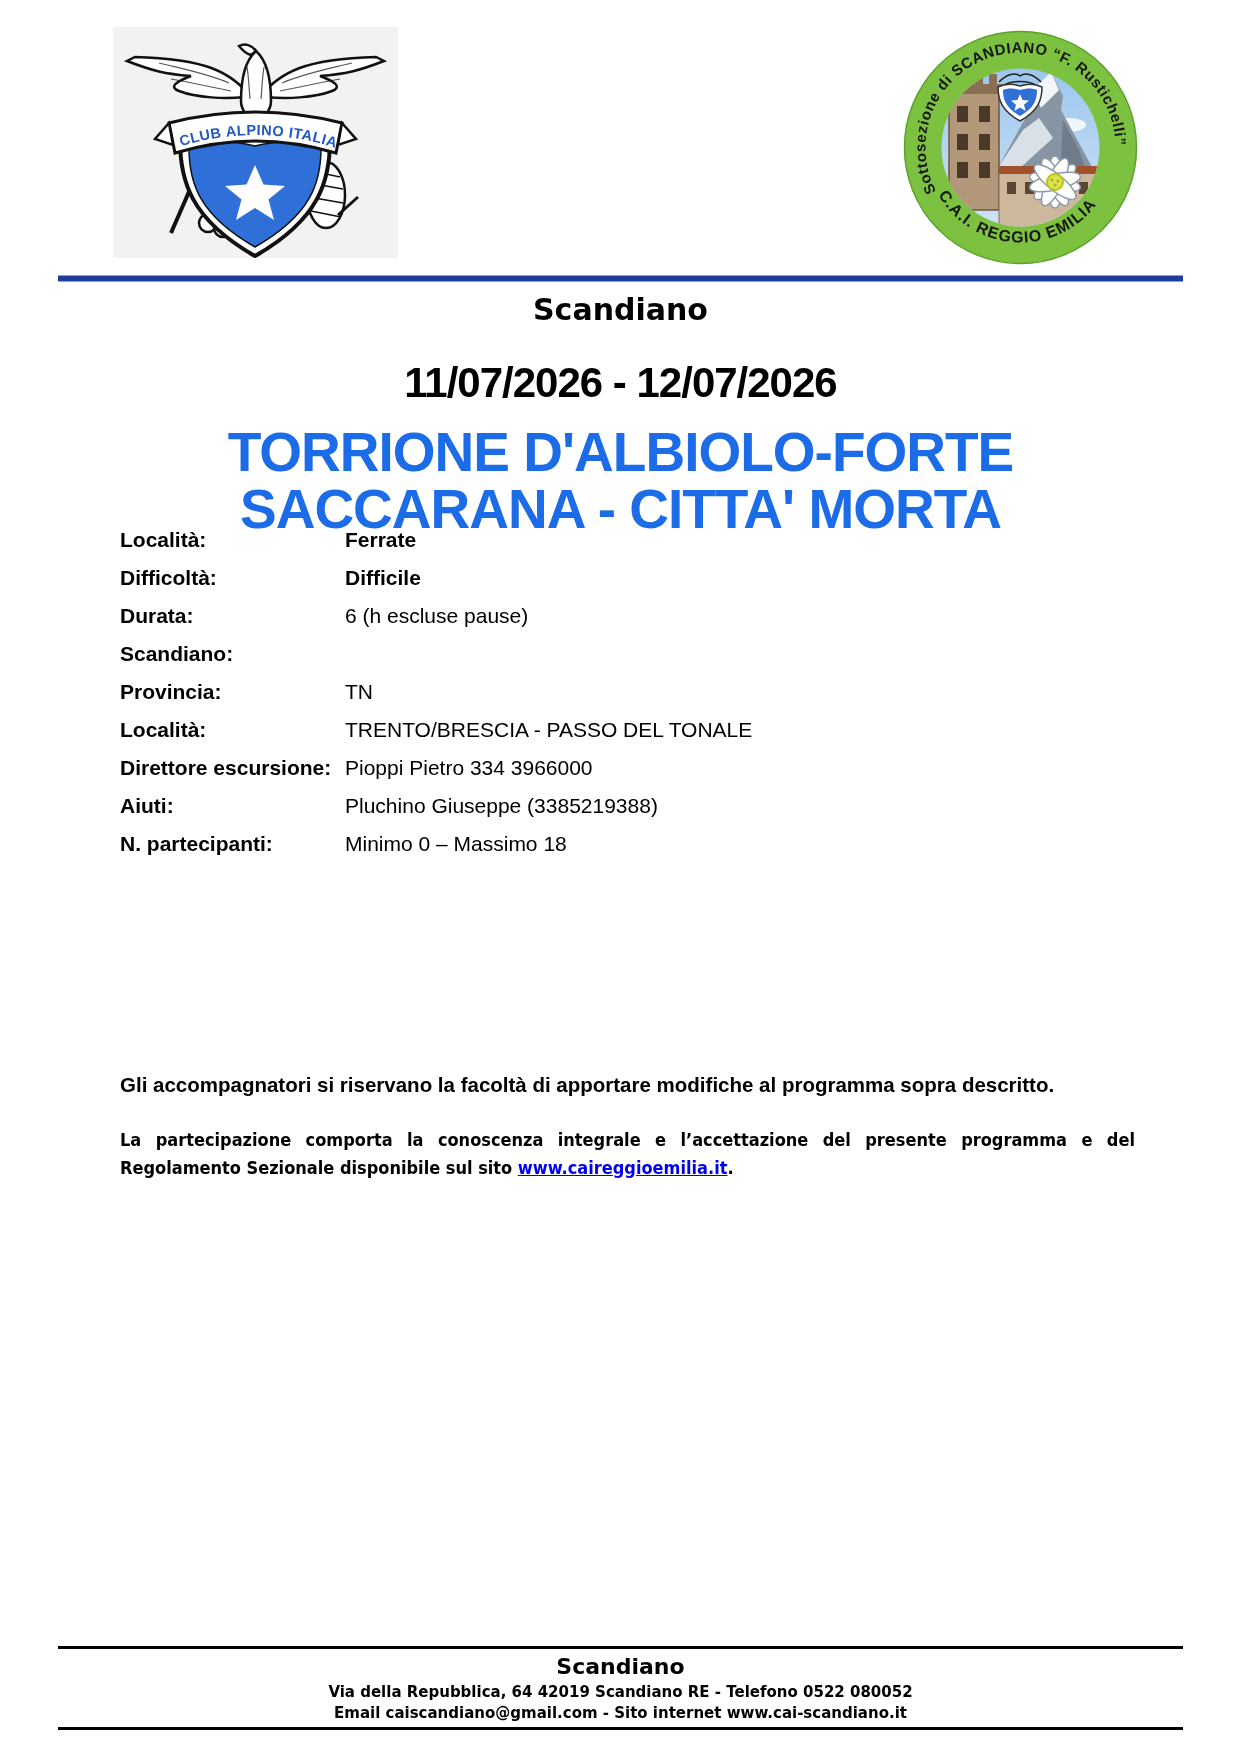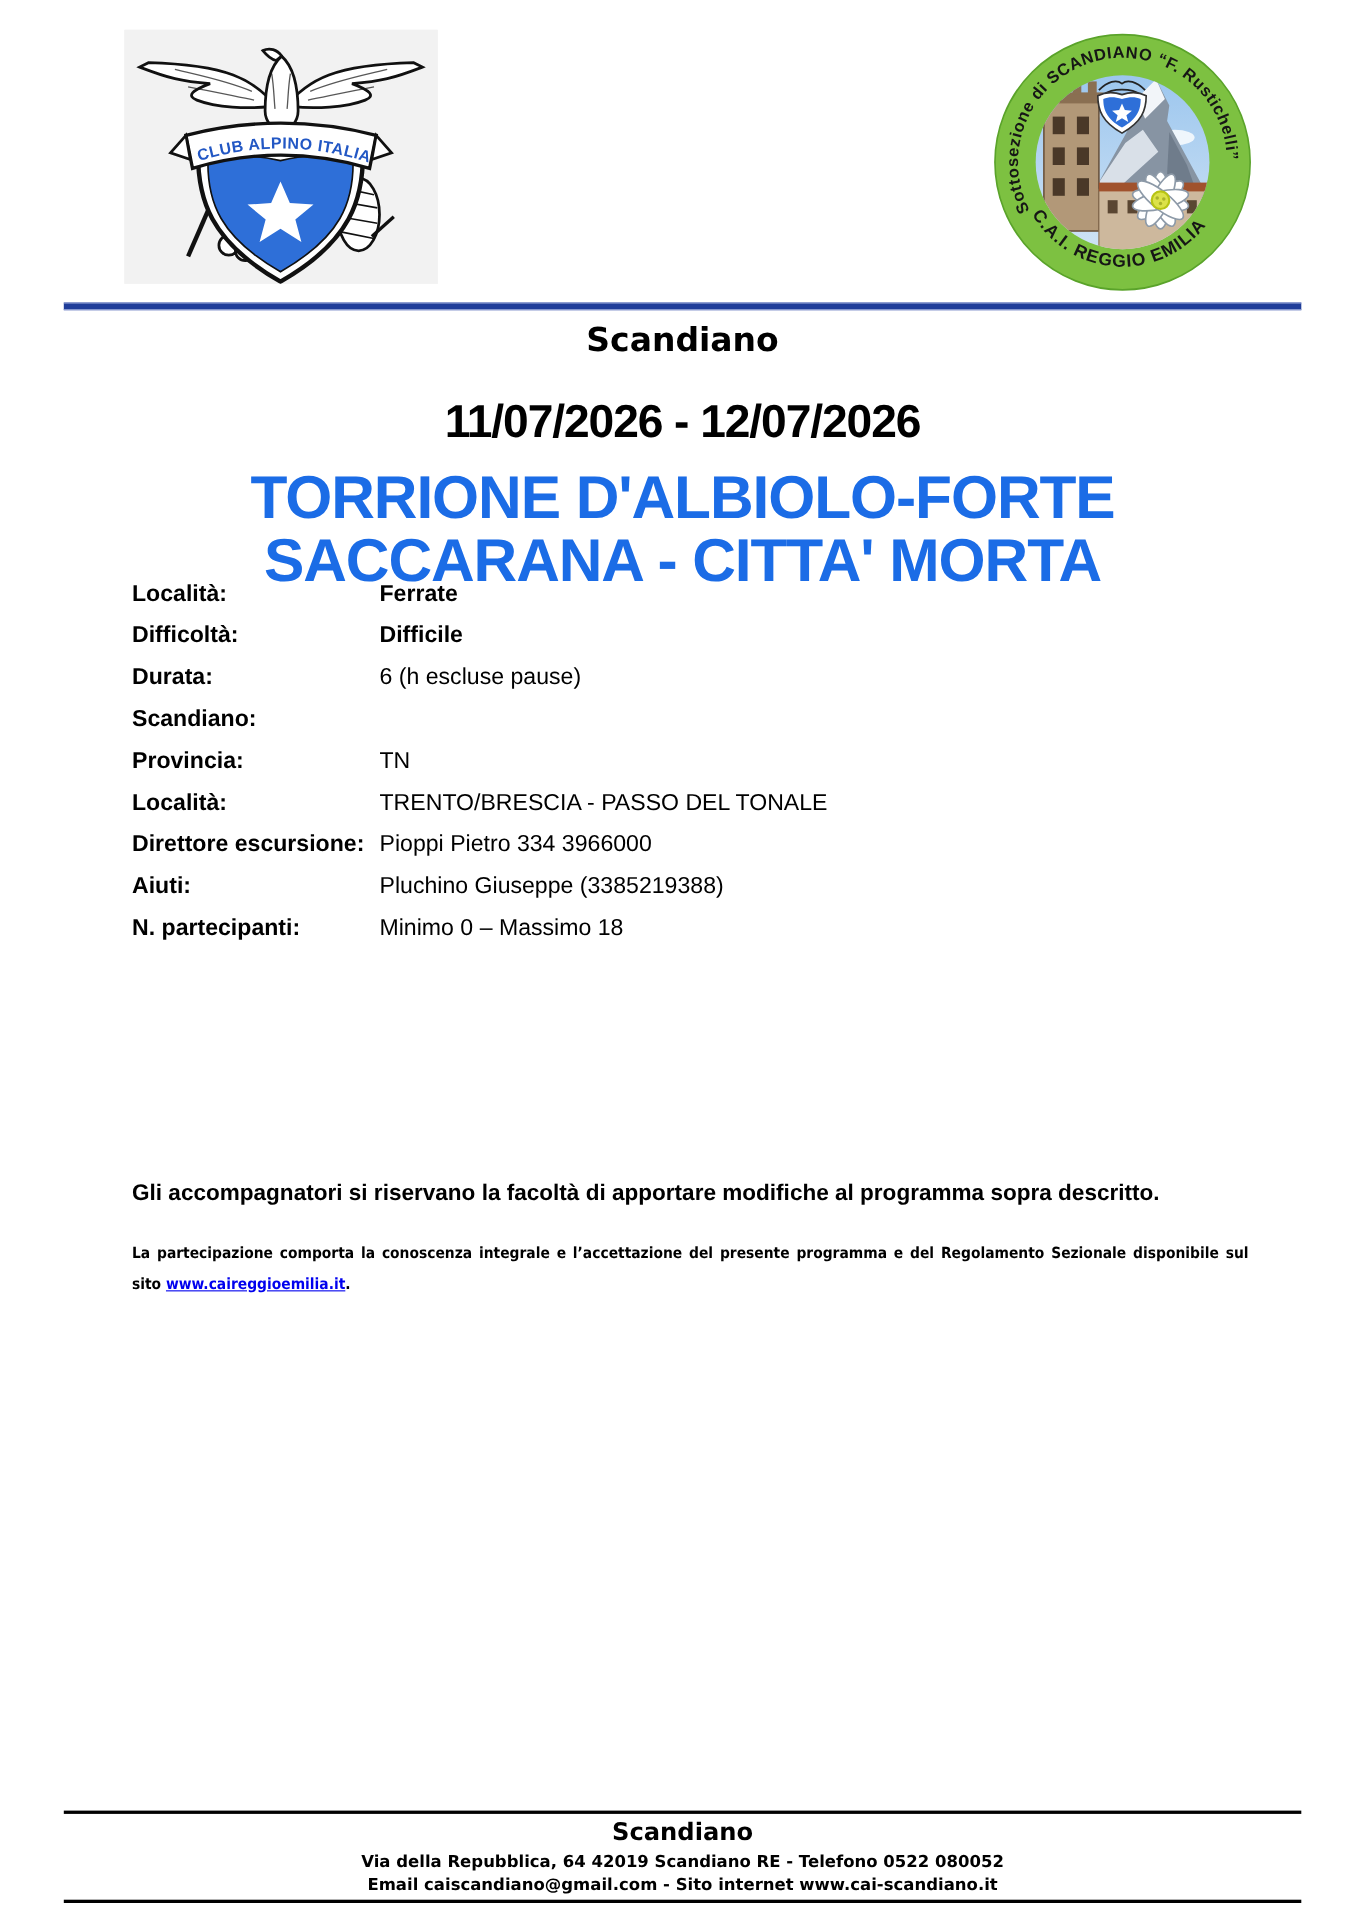--- a/index.html
+++ b/index.html
@@ -27,21 +27,21 @@
   .drow{display:flex;margin-bottom:16px;line-height:22px;}
   .drow.spaced{margin-top:10px;}
   .dlabel{flex:0 0 225px;font-weight:bold;}
   .dvalue{flex:1;}
   .dvalue.vbold{font-weight:bold;}
 
   
   .notice{position:absolute;left:120px;top:1073px;width:1015px;font-weight:bold;
           font-size:20.5px;white-space:nowrap;}
   .disclaimer{position:absolute;left:120px;top:1126px;width:1015px;font-weight:bold;
-              font-size:14px;line-height:28px;text-align:justify;
+              font-size:18px;line-height:28px;text-align:justify;
               font-family:"DejaVu Sans","Liberation Sans",sans-serif;font-stretch:condensed;}
   .disclaimer a{color:#0000ee;text-decoration:underline;cursor:pointer;}
   .disclaimer .after{color:#000;}
 
   
   .footer{position:absolute;left:58px;top:1646px;width:1125px;height:78px;
           border-top:3px solid #000;border-bottom:3px solid #000;text-align:center;
           font-family:"DejaVu Sans",sans-serif;font-weight:bold;}
   .f-name{font-size:22px;line-height:30px;margin-top:3px;}
   .f-line{font-size:15px;line-height:21px;}

